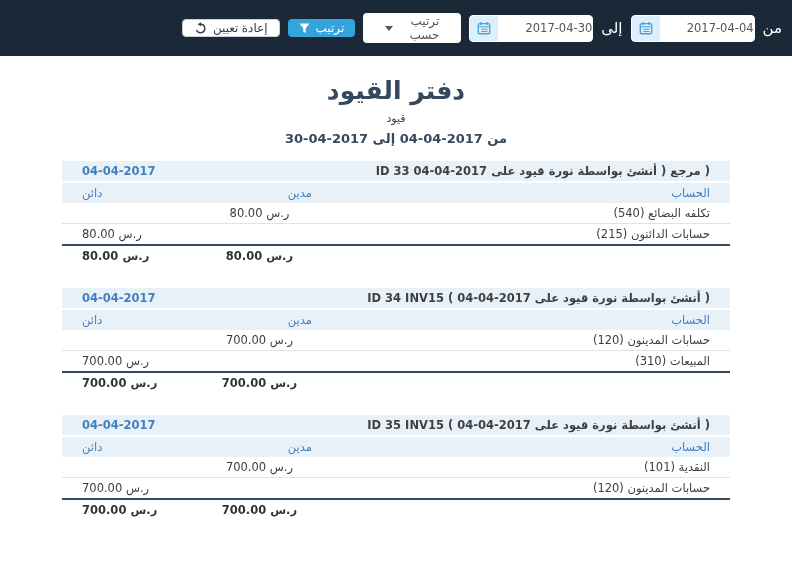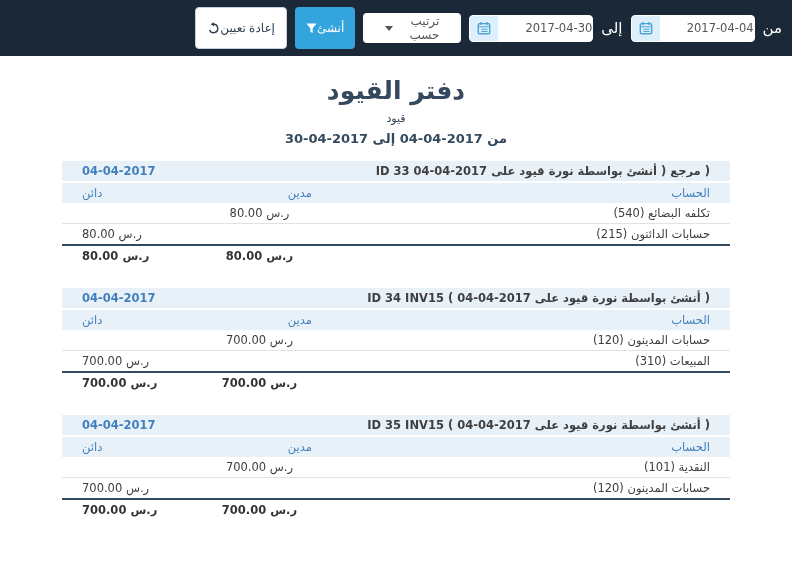--- a/index.html
+++ b/index.html
@@ -23,21 +23,21 @@
   .date-input{display:flex;align-items:stretch;background:#fff;border-radius:4px;
               width:124px;height:27px;overflow:hidden;border:1px solid #fff;cursor:pointer}
   .date-input .val{flex:1;display:flex;align-items:center;justify-content:flex-end;
                    padding-left:8px;font-size:11.5px;color:#555;direction:ltr}
   .date-input .addon{width:28px;background:#ddeffa;display:flex;align-items:center;justify-content:center}
   .select{display:flex;align-items:center;background:#fff;border-radius:4px;width:98px;height:30px;
           padding:0 22px;cursor:pointer}
   .select .sel-text{flex:1;text-align:right;font-size:12px;color:#555}
   .caret{width:0;height:0;border-left:4px solid transparent;border-right:4px solid transparent;
          border-top:5px solid #555;display:inline-block}
-  .btn{display:flex;align-items:center;height:42px;border-radius:4px;padding:0 11px;
+  .btn{display:flex;align-items:center;gap:6px;height:18px;border-radius:4px;padding:0 11px;
        font-size:12px;cursor:pointer;border:none;white-space:nowrap}
   .btn-filter{background:var(--accent-blue);color:#fff}
   .btn-reset{background:#fff;color:#2f3e4e;border:1px solid #c9d0d6}
   .icon-svg{display:block}
 
   
   .report-head{text-align:center;margin-top:20px}
   .report-title{font-size:25px;font-weight:bold;color:var(--title-color)}
   .report-subtitle{font-size:11px;color:var(--title-color);margin-top:7px}
   .report-range{font-size:13px;font-weight:bold;color:var(--title-color);margin-top:6px}
@@ -98,21 +98,21 @@
         </svg>
       </span>
     </div>
 
     <div class="select">
       <span class="sel-text">ترتيب حسب</span>
       <span class="caret"></span>
     </div>
 
     <button class="btn btn-filter">
-      <span>أنشئ</span>
+      <span>ترتيب</span>
       <span>
         <svg class="icon-svg" width="11" height="11" viewBox="0 0 12 12">
           <path d="M0.5 0.5 H11.5 L7.3 5.6 V11 L4.7 9.6 V5.6 Z" fill="#fff"></path>
         </svg>
       </span>
     </button>
 
     <button class="btn btn-reset">
       <span>إعادة تعيين</span>
       <span>

